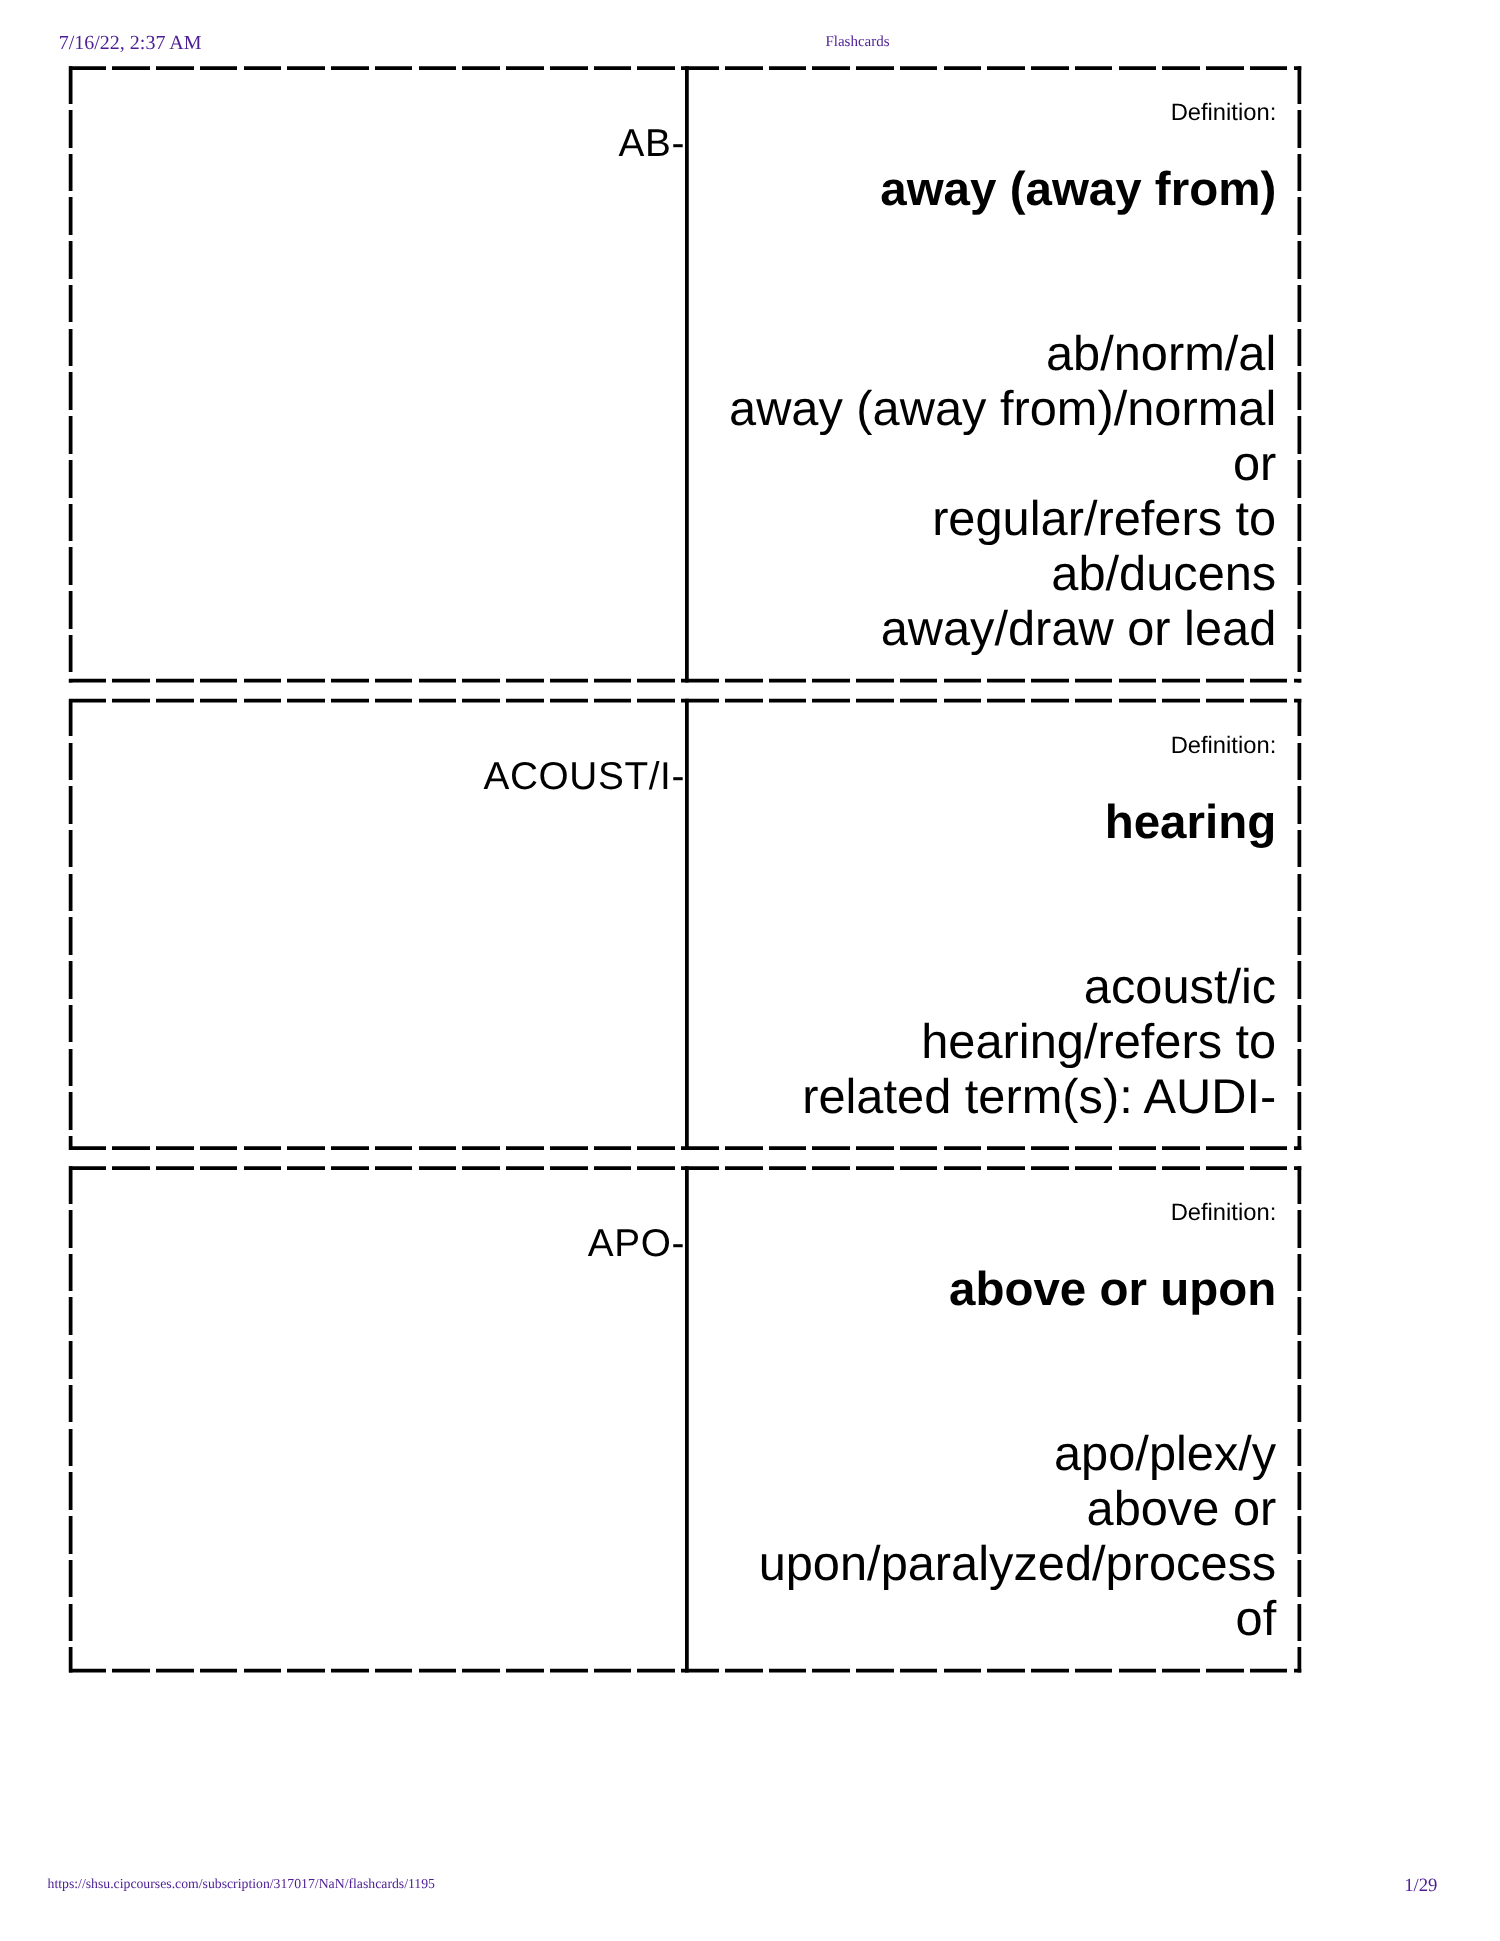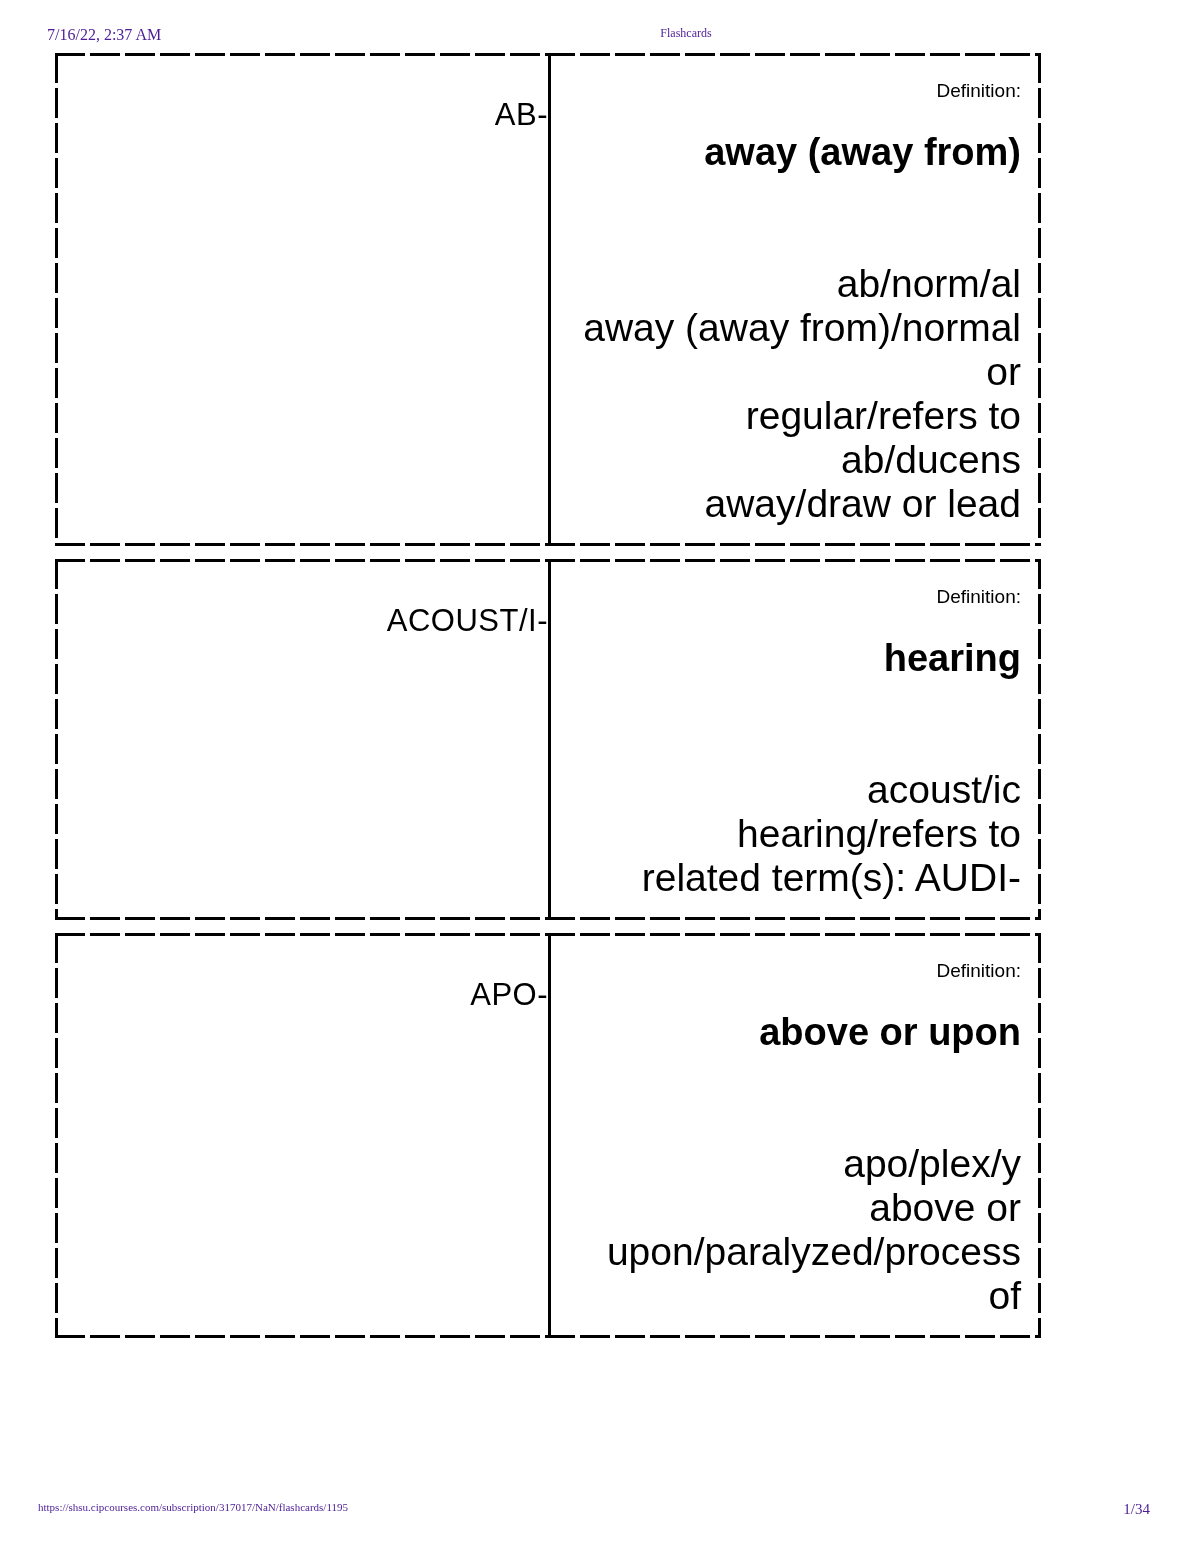--- a/index.html
+++ b/index.html
@@ -130,15 +130,15 @@
         <div class="def">above or upon</div>
         <div class="examples">apo/plex/y
 above or
 upon/paralyzed/process of</div>
       </div>
     </div>
 
   </div>
 
   <div class="print-text ftr-url">https://shsu.cipcourses.com/subscription/317017/NaN/flashcards/1195</div>
-  <div class="print-text ftr-page">1/34</div>
+  <div class="print-text ftr-page">1/29</div>
 
 </div>
 
 </body></html>

